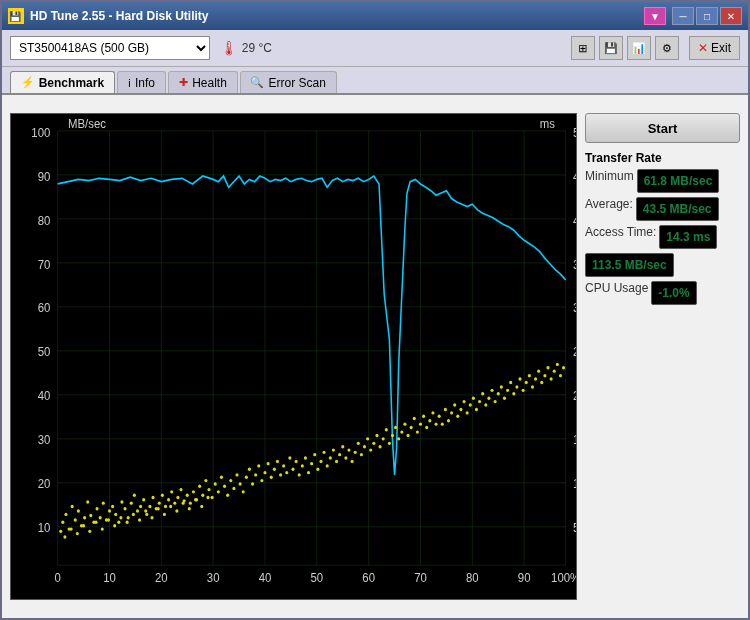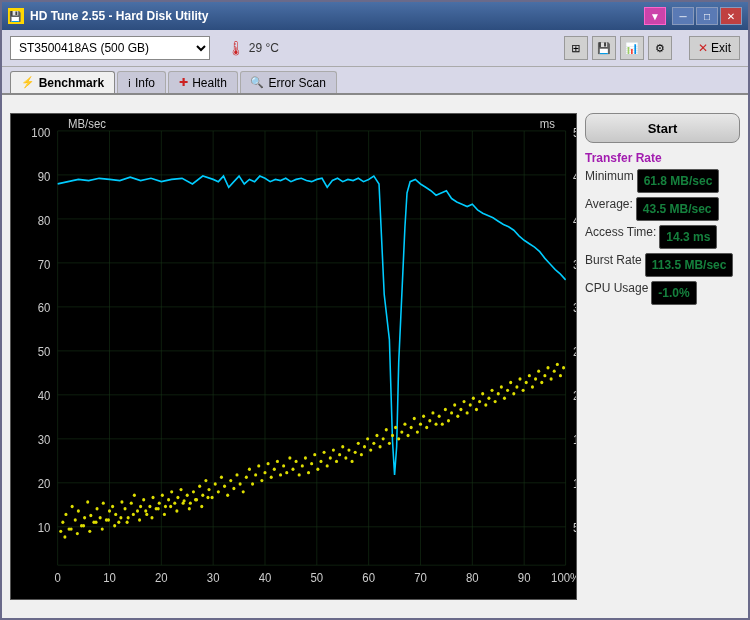--- a/index.html
+++ b/index.html
@@ -82,21 +82,21 @@
       justify-content: center;
       margin-right: 4px;
     }
 
     
     .toolbar {
       background: #d8d8e8;
       padding: 6px 8px;
       display: flex;
       align-items: center;
-      gap: 17px;
+      gap: 10px;
       border-bottom: 1px solid #aaa;
       flex-shrink: 0;
     }
     .drive-select {
       width: 200px;
       height: 24px;
       font-size: 12px;
       border: 1px solid #888;
       background: white;
       padding: 2px 4px;
@@ -197,21 +197,21 @@
       flex-shrink: 0;
     }
     .start-btn {
       width: 100%;
       height: 30px;
       background: linear-gradient(to bottom, #e8e8e8, #c8c8c8);
       border: 1px solid #888;
       cursor: pointer;
       font-size: 13px;
       font-weight: bold;
-      border-radius: 8px;
+      border-radius: 3px;
     }
     .stat-group {
       display: flex;
       gap: 3px;
     }
     .stat-label {
       font-size: 12px;
       color: #333;
     }
     .stat-value-box {
@@ -220,21 +220,21 @@
       text-align: center;
       font-size: 12px;
       font-weight: bold;
       padding: 4px 6px;
       border: 1px solid #555;
       border-radius: 2px;
     }
     .stat-section-title {
       font-size: 12px;
       font-weight: bold;
-      color: #a21caf;
+      color: #000000;
       margin-top: 4px;
     }
   </style>
 </head>
 <body>
 
 <div class="window">
 
   <div class="title-bar">
     <div class="title-bar-icon">💾</div>
@@ -582,21 +582,20 @@
         <div class="stat-label">Average:</div>
         <div class="stat-value-box">43.5 MB/sec</div>
       </div>
 
       <div class="stat-group">
         <div class="stat-label">Access Time:</div>
         <div class="stat-value-box">14.3 ms</div>
       </div>
 
       <div class="stat-group">
-        <div class="stat-label">Burst Rate</div>
         <div class="stat-value-box">113.5 MB/sec</div>
       </div>
 
       <div class="stat-group">
         <div class="stat-label">CPU Usage</div>
         <div class="stat-value-box">-1.0%</div>
       </div>
     </div>
 
   </div>

